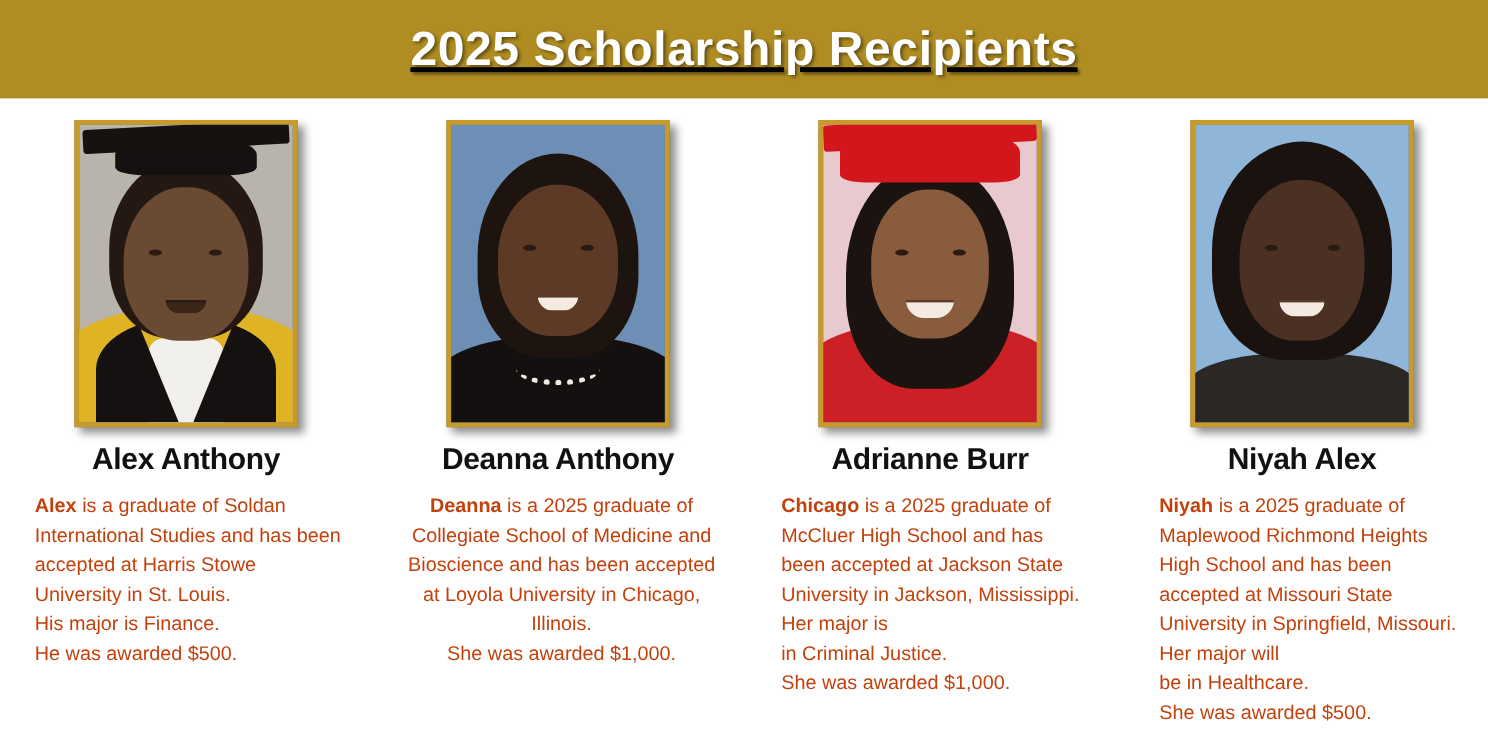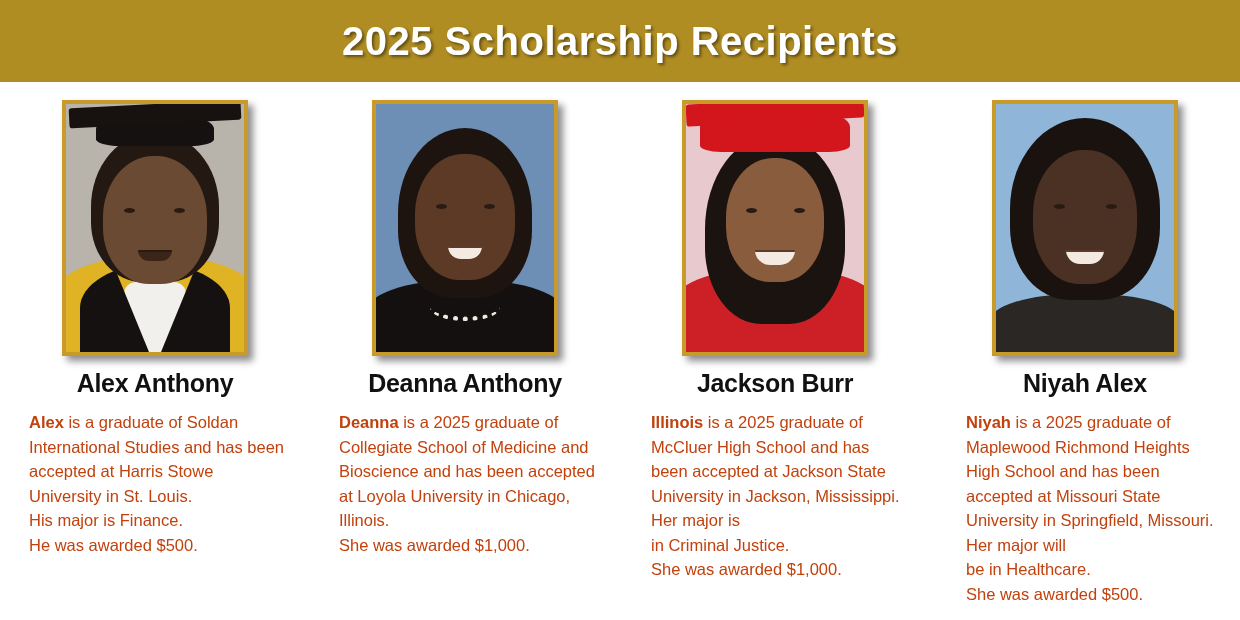--- a/index.html
+++ b/index.html
@@ -20,20 +20,21 @@
     background: #ffffff;
   }
   .banner {
     width: 100%;
     height: 82px;
     background: #b08d22;
     display: flex;
     align-items: center;
     justify-content: center;
     box-sizing: border-box;
+    text-decoration: underline;
   }
   .banner-title {
     font-family: "Liberation Sans", sans-serif;
     font-size: 40px;
     font-weight: bold;
     color: #ffffff;
     letter-spacing: 0.5px;
     text-shadow: 2px 2px 3px rgba(0,0,0,0.45);
     margin: 0;
   }
@@ -147,21 +148,21 @@
     line-height: 24.5px;
     color: #c2410c;
     width: 258px;
     text-align: left;
     white-space: pre-line;
   }
   .bio .lead {
     font-weight: bold;
   }
   .card-1 .bio { margin-left: 6px; }
-  .card-2 .bio { margin-left: 6px; }
+  .card-2 .bio { margin-left: 6px; text-align: center; }
   .card-3 .bio { margin-left: 10px; }
   .card-4 .bio { margin-left: 20px; }
 </style>
 </head>
 <body>
 
 <div class="page">
 
   <div class="banner">
     <h1 class="banner-title">2025 Scholarship Recipients</h1>
@@ -217,22 +218,22 @@
           <div class="shoulders" style="width:210px;height:84px;background:#cc2026;"></div>
           <div class="hair" style="top:30px;width:140px;height:190px;background:#1b1310;"></div>
           <div class="head" style="top:54px;width:98px;height:124px;background:#8a5c3e;"></div>
           <div class="eye" style="left:60px;top:104px;"></div>
           <div class="eye" style="left:108px;top:104px;"></div>
           <div class="mouth" style="top:146px;width:40px;height:13px;"></div>
           <div class="cap" style="top:2px;width:150px;height:46px;background:#d3161c;border-radius:46% 46% 14% 14%;"></div>
           <div class="cap-board" style="top:-4px;width:178px;height:22px;background:#d3161c;"></div>
         </div>
       </div>
-      <div class="name">Jackson Burr</div>
-      <div class="bio"><span class="lead">Illinois</span><span> is a 2025 graduate of  McCluer High School and has been accepted at Jackson State University in Jackson, Mississippi. Her major is
+      <div class="name">Adrianne Burr</div>
+      <div class="bio"><span class="lead">Chicago</span><span> is a 2025 graduate of  McCluer High School and has been accepted at Jackson State University in Jackson, Mississippi. Her major is
  in Criminal Justice.
 She was awarded $1,000.</span></div>
     </div>
 
     <div class="card card-4">
       <div class="photo-frame">
         <div class="photo">
           <div class="bg" style="background:#8fb6d8;"></div>
           <div class="shoulders" style="width:190px;height:58px;background:#2a2724;"></div>
           <div class="hair" style="top:14px;width:150px;height:182px;background:#1a120e;"></div>

